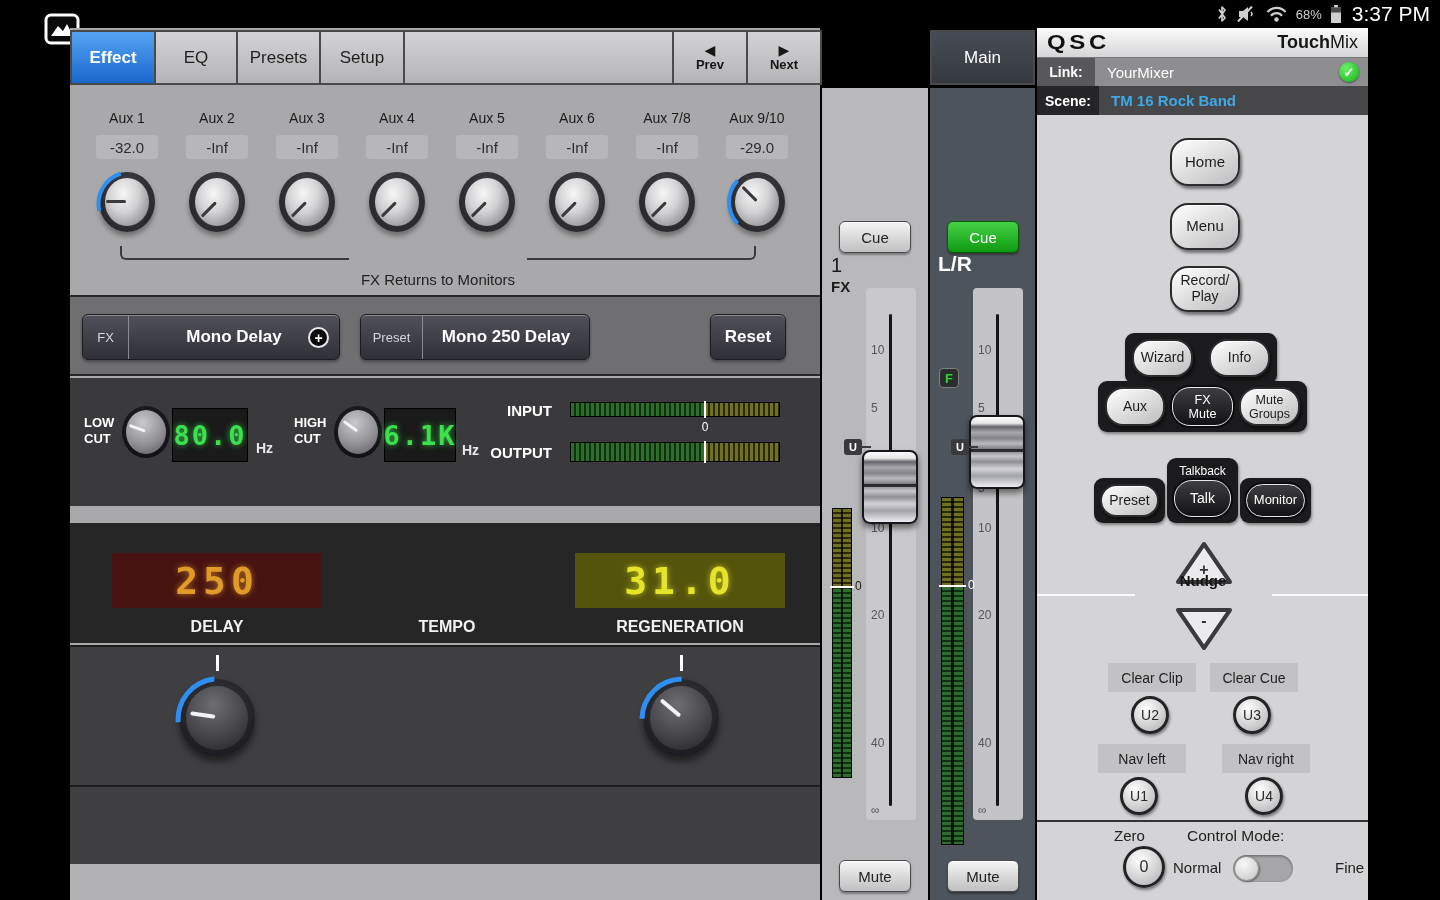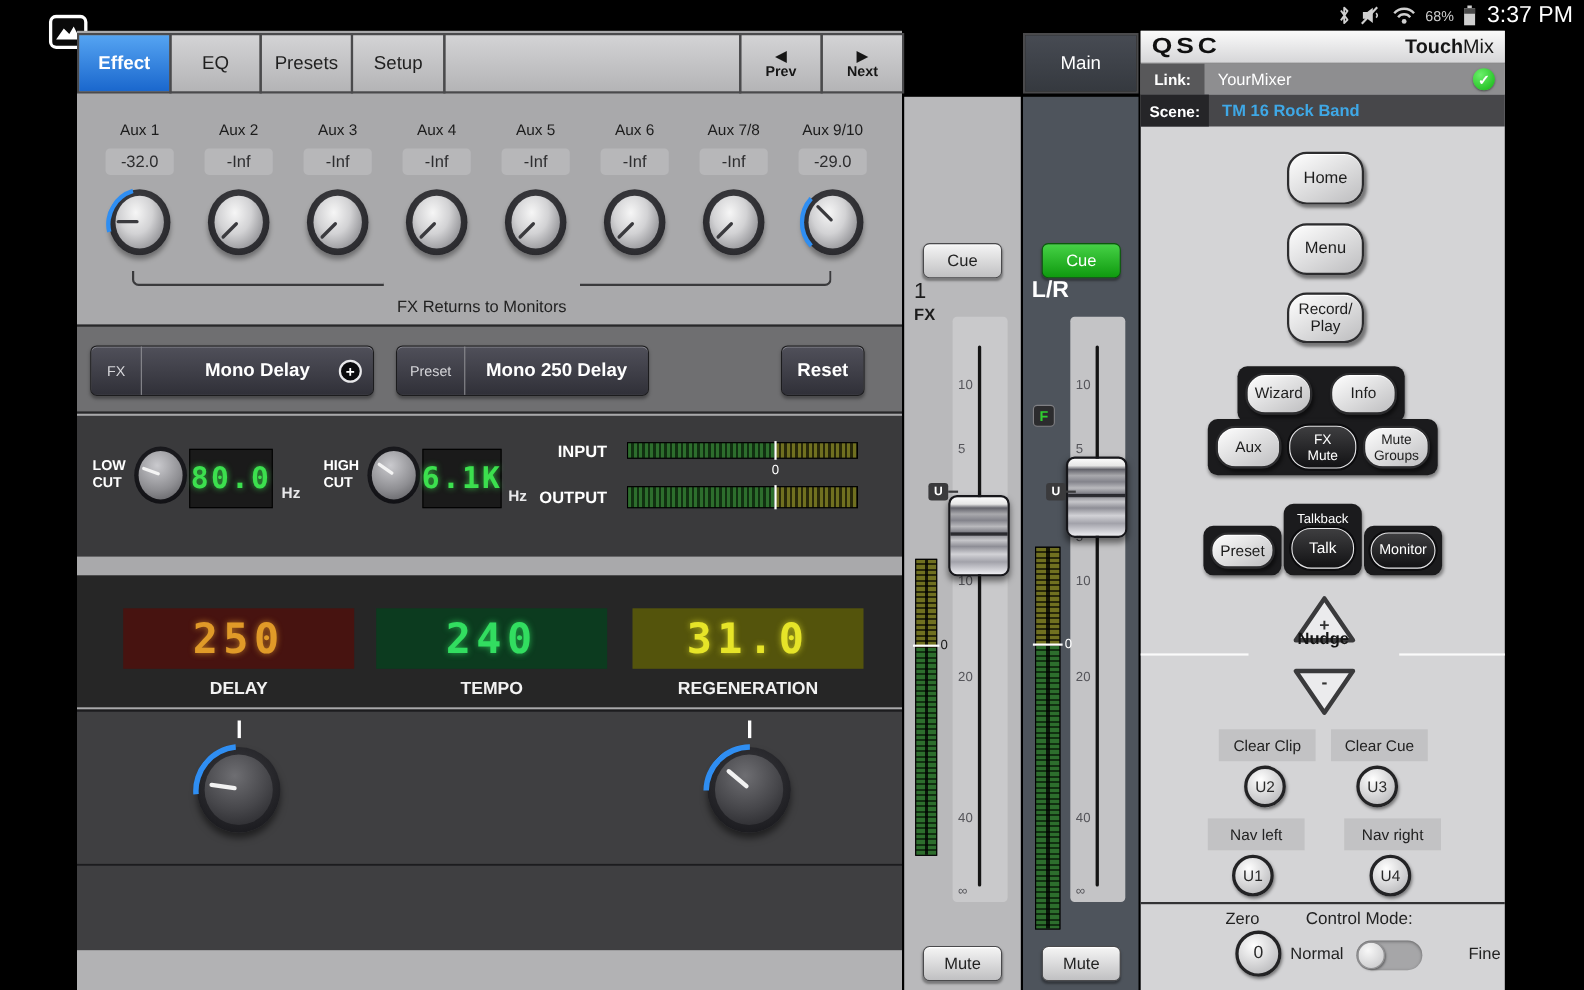--- a/index.html
+++ b/index.html
@@ -342,21 +342,20 @@
       <div class="hmeter hm-split" style="top:64px; height:20px;">
         <div class="hm-green"></div>
         <div class="hm-olive"></div>
       </div>
       <div class="htick" style="left:634px; top:63px; height:22px;"></div>
     </div>
 
     <div class="dispsec">
       <div class="pdisp delay" style="left:42px;">250</div>
       <div class="plab" style="left:42px;">DELAY</div>
-      <div class="pdisp tempo" style="left:272px;">240</div>
       <div class="plab" style="left:272px;">TEMPO</div>
       <div class="pdisp regen" style="left:505px;">31.0</div>
       <div class="plab" style="left:505px;">REGENERATION</div>
     </div>
 
     <div class="knobsec">
       <div class="ktick" style="left:146px;"></div>
       <div class="knob big" style="left:109px; top:32px;">
           <div class="arc" style="transform:rotate(40deg)"></div>
           <div class="face"></div>

